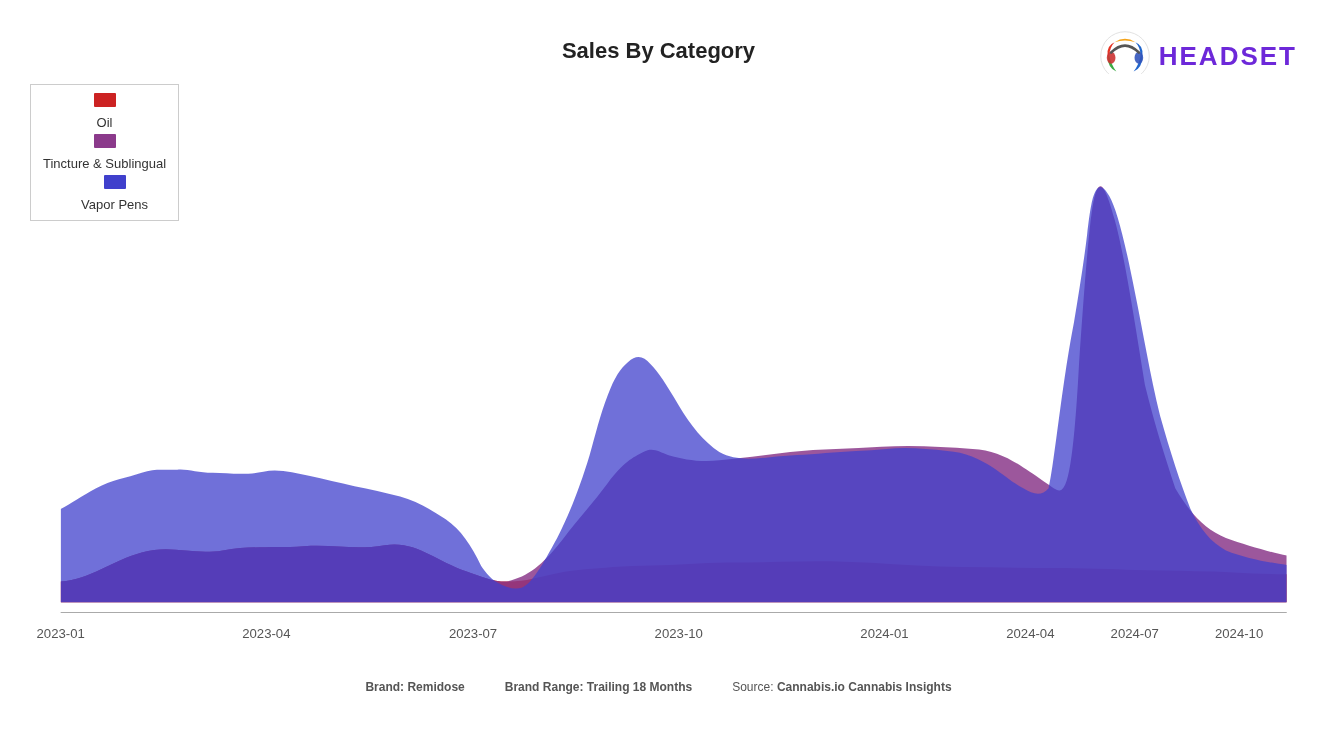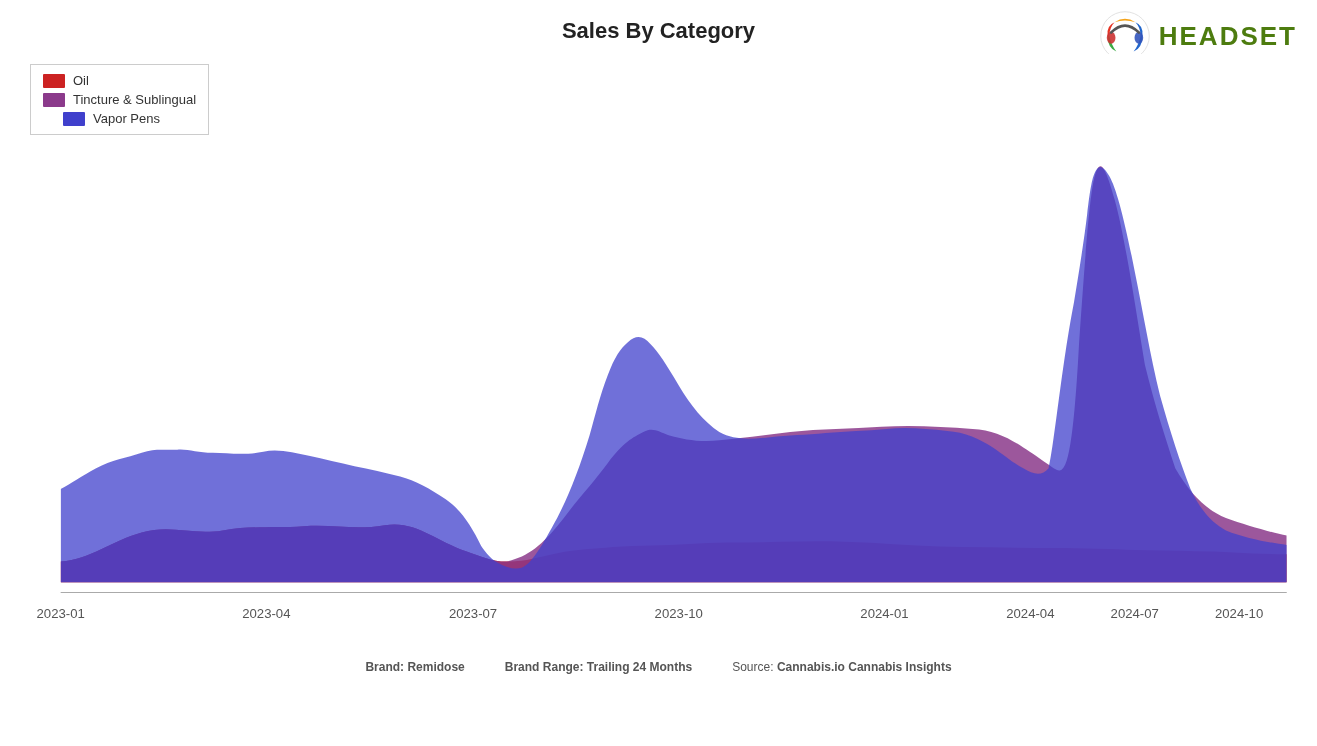--- a/index.html
+++ b/index.html
@@ -9,20 +9,21 @@
       background: #ffffff;
       font-family: Arial, sans-serif;
       overflow: hidden;
     }
 
     .page-container {
       width: 1317px;
       height: 720px;
       position: relative;
       background: #fff;
+      margin-top: 20px;
     }
 
     
     .header {
       display: flex;
       justify-content: center;
       align-items: center;
       padding: 18px 20px 10px 20px;
       position: relative;
     }
@@ -44,21 +45,21 @@
     }
 
     .logo-icon {
       width: 52px;
       height: 52px;
     }
 
     .logo-text {
       font-size: 26px;
       font-weight: 900;
-      color: #4d7c0f;
+      color: #6d28d9;
       letter-spacing: 2px;
     }
 
     
     .chart-wrapper {
       position: relative;
       margin: 0 10px;
       height: 600px;
     }
 
@@ -79,20 +80,21 @@
       z-index: 10;
     }
 
     .legend-item {
       display: flex;
       align-items: center;
       gap: 8px;
       margin-bottom: 4px;
       font-size: 13px;
       color: #333;
+      flex-direction: column;
     }
 
     .legend-item:last-child { margin-bottom: 0; padding-left: 20px; }
 
     .legend-swatch {
       width: 22px;
       height: 14px;
       display: inline-block;
       border-radius: 1px;
     }
@@ -298,21 +300,21 @@
   </div>
 
   <div class="footer-info">
     <div class="footer-row">
       <div>
         <span style="font-weight: bold;">Brand:</span>
         <span>Remidose</span>
       </div>
       <div>
         <span style="font-weight: bold;">Brand Range:</span>
-        <span>Trailing 24 Months</span>
+        <span>Trailing 18 Months</span>
       </div>
       <div>
         <span style="font-weight: normal;">Source:</span>
         <span>Cannabis.io Cannabis Insights</span>
       </div>
     </div>
   </div>
 
 </div>
 

